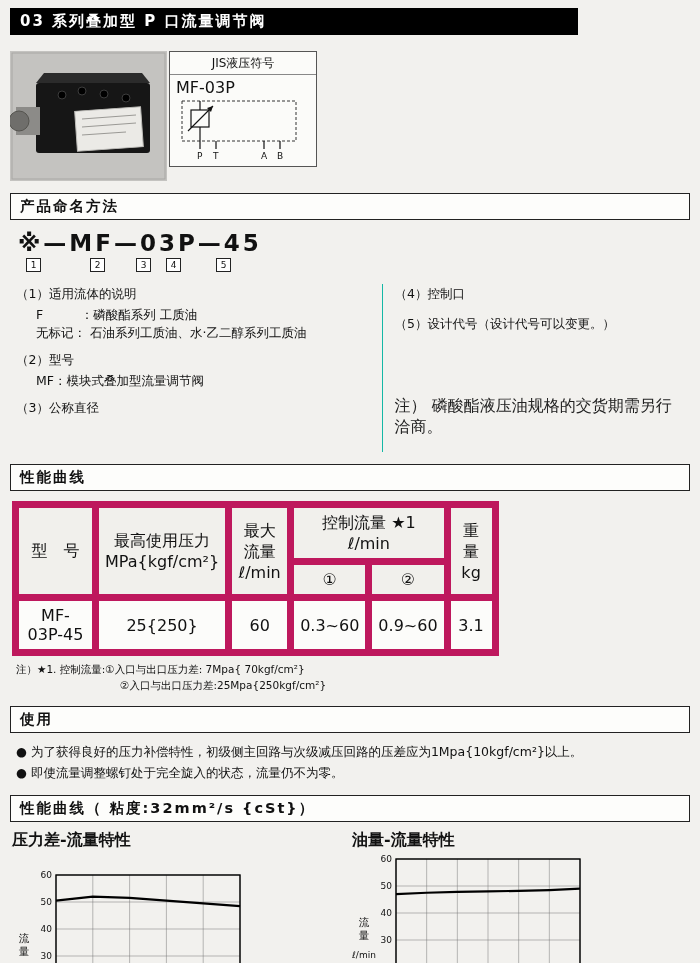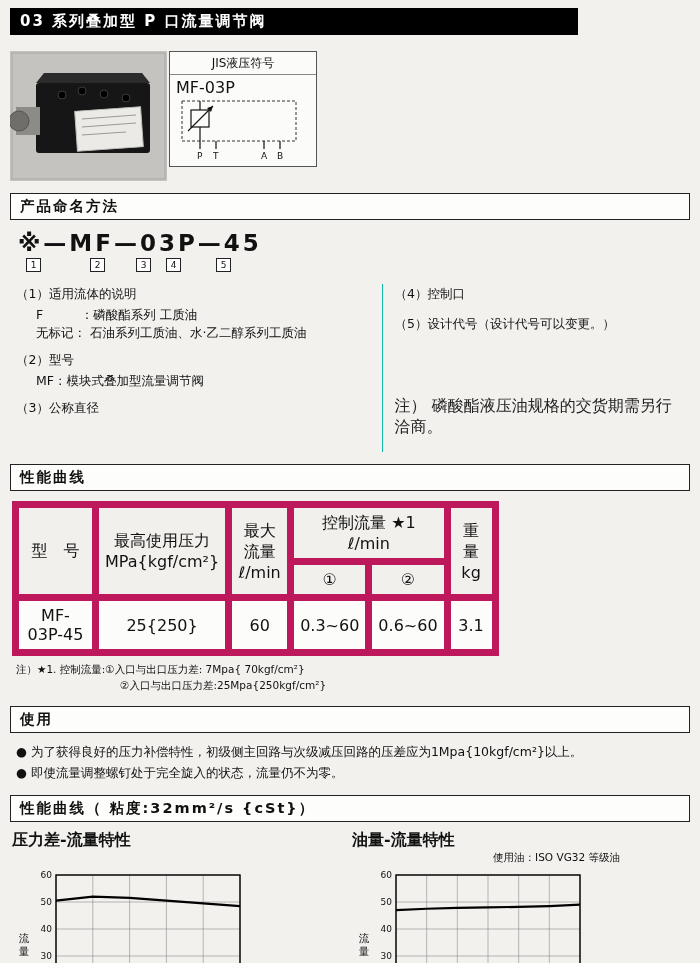--- a/index.html
+++ b/index.html
@@ -161,21 +161,21 @@
     </tr>
     <tr>
       <th class="col-c">①</th>
       <th class="col-c">②</th>
     </tr>
     <tr>
       <td>MF-03P-45</td>
       <td>25{250}</td>
       <td>60</td>
       <td>0.3~60</td>
-      <td>0.6~60</td>
+      <td>0.9~60</td>
       <td>3.1</td>
     </tr>
   </tbody>
     </table>
 
   <div class="spec-notes">
     <div class="n1">注）★1. 控制流量:①入口与出口压力差: 7Mpa{ 70kgf/cm²}</div>
     <div class="n2">②入口与出口压力差:25Mpa{250kgf/cm²}</div>
   </div>
 
@@ -224,21 +224,20 @@
           <polyline class="curve" points="46,116.00000000000001 82.8,115.46 119.6,116.00000000000001 156.4,116.53999999999999 193.2,117.08 230,117.35000000000001"></polyline>
           <polyline class="curve" points="46,159.2 82.8,159.2 119.6,159.74 156.4,160.28 193.2,160.55 230,160.82"></polyline>
           <text class="axis" x="14" y="75" text-anchor="middle">流</text>
           <text class="axis" x="14" y="88" text-anchor="middle">量</text>
           <text class="tick" x="14" y="107" text-anchor="middle">ℓ/min</text>
           <text class="axis" x="138" y="208" text-anchor="middle">压差  MPa{×10kgf/cm²}</text>
         </svg>
     </div>
     <div class="chart-block">
       <div class="chart-title">油量-流量特性</div>
-      <div class="chart-sub">使用油：ISO VG32 等级油</div>
       <svg id="chart1" class="chart" width="244" height="214">
           <line class="grid" x1="46" y1="170" x2="230" y2="170"></line>
           <text class="tick" x="42" y="173" text-anchor="end">0</text>
           <line class="grid" x1="46" y1="143" x2="230" y2="143"></line>
           <text class="tick" x="42" y="146" text-anchor="end">10</text>
           <line class="grid" x1="46" y1="116.00000000000001" x2="230" y2="116.00000000000001"></line>
           <text class="tick" x="42" y="119.00000000000001" text-anchor="end">20</text>
           <line class="grid" x1="46" y1="89" x2="230" y2="89"></line>
           <text class="tick" x="42" y="92" text-anchor="end">30</text>
           <line class="grid" x1="46" y1="62.00000000000001" x2="230" y2="62.00000000000001"></line>

